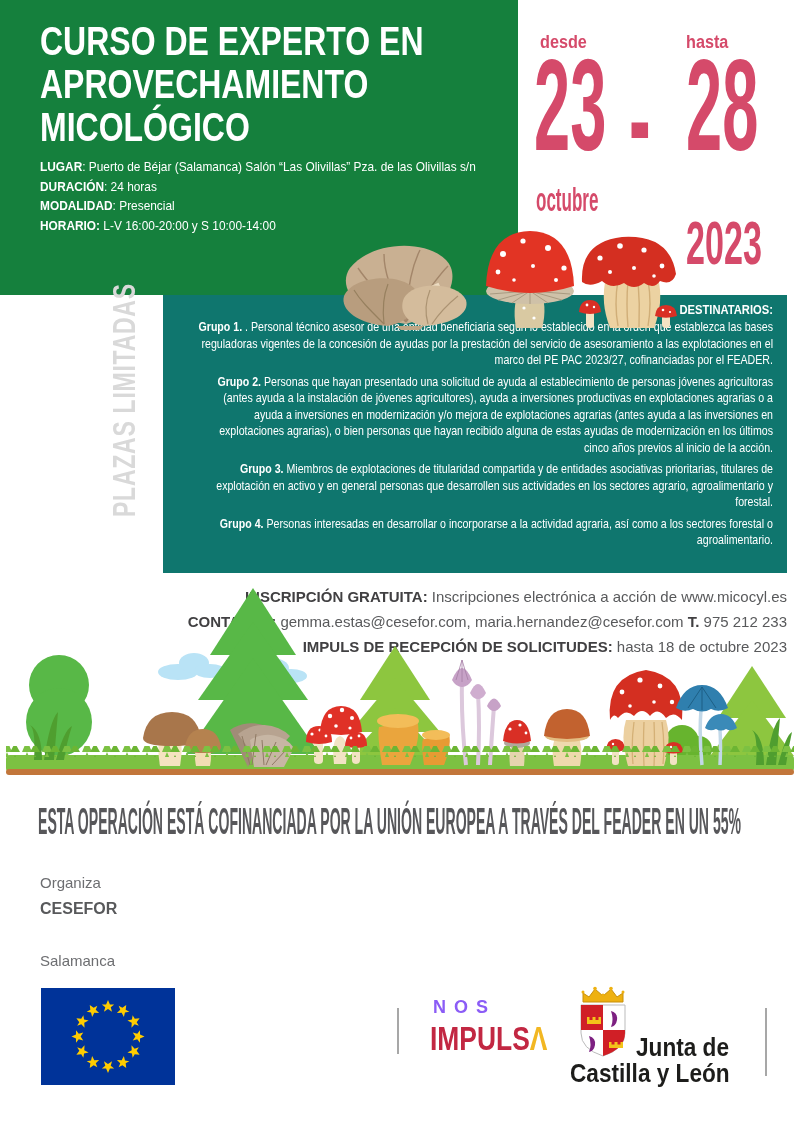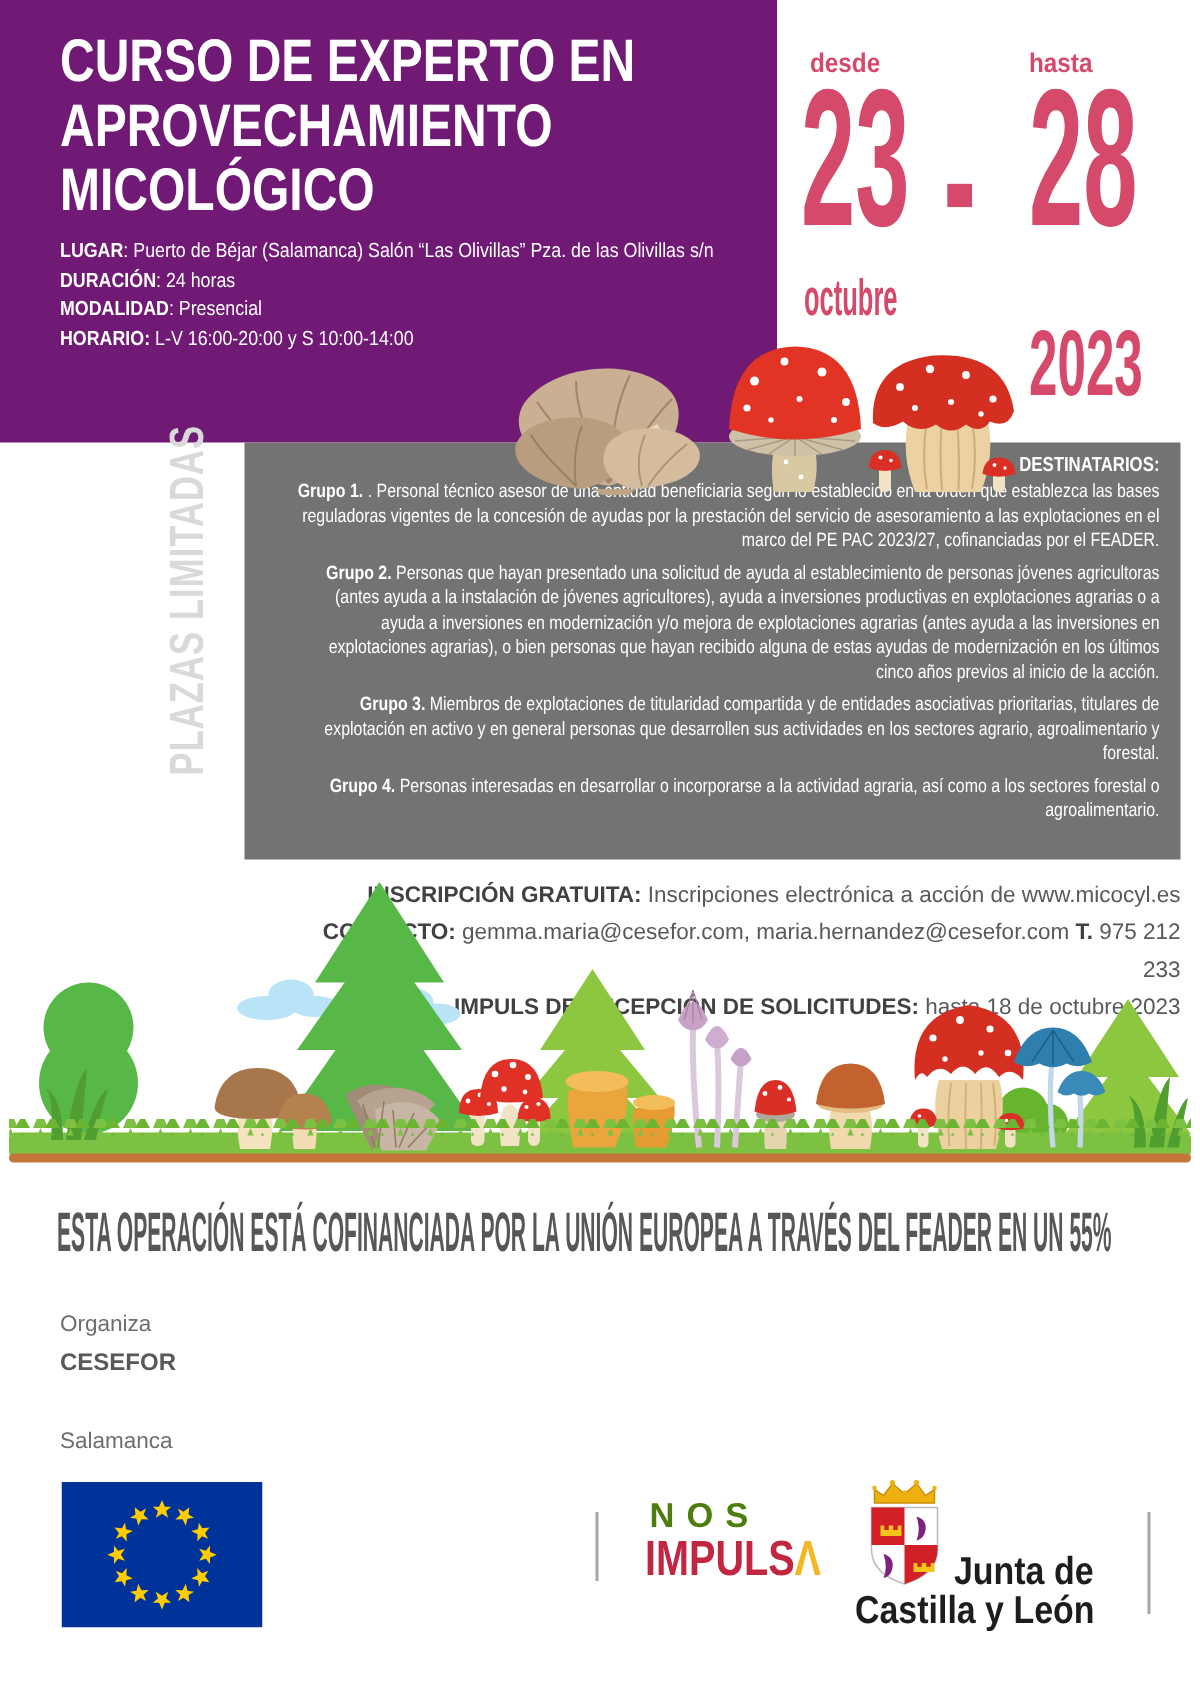--- a/index.html
+++ b/index.html
@@ -1,20 +1,20 @@
 <!DOCTYPE html>
 <html><head>
 <meta charset="utf-8">
 <style>
   html,body{margin:0;padding:0;background:#fff;}
   .poster{position:relative;width:800px;height:1125px;background:#ffffff;
     font-family:"Liberation Sans",sans-serif;overflow:hidden;}
 
   
-  .pink-block{position:absolute;left:0;top:0;width:518px;height:295px;background:#701a75;}
+  .pink-block{position:absolute;left:0;top:0;width:518px;height:295px;background:#15803d;}
   .title{position:absolute;left:40px;top:20px;color:#fff;font-weight:bold;
     font-size:40px;line-height:43px;transform:scaleX(.8);transform-origin:0 0;white-space:nowrap;}
   .details{position:absolute;left:40px;top:157px;color:#fff;font-size:13.5px;line-height:19.5px;
     transform:scaleX(.88);transform-origin:0 0;white-space:nowrap;}
   .details b{font-weight:bold;}
 
   
   .dlabel{position:absolute;color:#d54a6a;font-weight:bold;font-size:18px;
     transform:scaleX(.9);transform-origin:0 0;}
   .bigday{position:absolute;color:#d54a6a;font-weight:bold;font-size:130px;line-height:130px;
@@ -22,21 +22,21 @@
   .month{position:absolute;left:536px;top:180px;color:#d54a6a;font-weight:bold;font-size:34px;
     transform:scaleX(.5);transform-origin:0 0;}
   .year{position:absolute;left:686px;top:212px;color:#d54a6a;font-weight:bold;font-size:62px;line-height:62px;
     transform:scaleX(.55);transform-origin:0 0;}
 
   
   .plazas{position:absolute;left:106px;top:517px;color:#d9d9d9;font-weight:bold;font-size:32px;
     white-space:nowrap;letter-spacing:1px;transform:rotate(-90deg) scaleX(.72);transform-origin:0 0;}
 
   
-  .green-block{position:absolute;left:163px;top:295px;width:624px;height:278px;background:#737373;overflow:hidden;}
+  .green-block{position:absolute;left:163px;top:295px;width:624px;height:278px;background:#0f766e;overflow:hidden;}
   .green-inner{position:absolute;right:14px;top:6px;width:700px;color:#fff;text-align:right;
     font-size:12.8px;line-height:16.5px;transform:scaleX(.83);transform-origin:100% 0;}
   .green-inner .heading{font-weight:bold;font-size:13.5px;line-height:18px;}
   .green-inner p{margin:0 0 5px 0;}
   .green-inner b{font-weight:bold;}
 
   
   .inscripcion{position:absolute;left:187px;top:584px;width:600px;text-align:right;
     color:#58595b;font-size:15px;line-height:25px;}
   .inscripcion b{color:#414042;font-weight:bold;}
@@ -47,21 +47,21 @@
 
   
   .feader{position:absolute;left:38px;top:800px;color:#57575a;font-weight:bold;font-size:37px;
     line-height:44px;white-space:nowrap;transform:scaleX(.38);transform-origin:0 0;}
   .org-label{position:absolute;left:40px;top:874px;color:#6d6e71;font-size:15px;text-align:center;}
   .org-name{position:absolute;left:40px;top:900px;color:#58595b;font-weight:bold;font-size:16px;}
   .fin-label{position:absolute;left:40px;top:952px;color:#6d6e71;font-size:15px;}
   .eu-flag{position:absolute;left:41px;top:988px;width:134px;height:97px;}
   .eu-text{position:absolute;left:190px;top:1005px;color:#0e4da3;font-weight:bold;font-size:23px;line-height:29px;}
   .vdiv{position:absolute;width:2px;background:#a7a7a7;}
-  .nos{position:absolute;left:433px;top:997px;color:#4d7c0f;font-weight:bold;font-size:23px;letter-spacing:8px;}
+  .nos{position:absolute;left:433px;top:997px;color:#8b5cf6;font-weight:bold;font-size:18px;letter-spacing:8px;}
   .impulsa{position:absolute;left:430px;top:1020px;font-weight:bold;font-size:33px;white-space:nowrap;
     transform:scaleX(.8);transform-origin:0 0;}
   .impulsa .red{color:#c22742;}
   .impulsa .yellow{color:#f2b722;}
   .junta-crest{position:absolute;left:576px;top:986px;width:54px;height:78px;}
   .junta-l1{position:absolute;left:636px;top:1032px;color:#1d1d1b;font-weight:bold;font-size:26px;
     white-space:nowrap;transform:scaleX(.87);transform-origin:0 0;}
   .junta-l2{position:absolute;left:570px;top:1058px;color:#1d1d1b;font-weight:bold;font-size:26px;
     white-space:nowrap;transform:scaleX(.87);transform-origin:0 0;}
 </style>
@@ -177,21 +177,21 @@
         <circle cx="266" cy="83" r="1.2" fill="#fff"></circle>
       <rect x="334" y="90" width="8" height="14" rx="3.5" fill="#f2e3c4"></rect>
       <path d="M327,92 q1,-11 11,-11 q10,0 11,11 q-11,3.5 -22,0 z" fill="#d92f25"></path>
       <circle cx="335" cy="86" r="1.3" fill="#fff"></circle>
         <circle cx="342" cy="88" r="1.1" fill="#fff"></circle>
     </g>
   </svg>
 
   <div class="inscripcion">
     <div><b>INSCRIPCIÓN GRATUITA:</b><span> Inscripciones electrónica a acción de www.micocyl.es</span></div>
-    <div><b>CONTACTO:</b><span> gemma.maria@cesefor.com, maria.hernandez@cesefor.com </span><b>T.</b><span> 975 212 233</span></div>
+    <div><b>CONTACTO:</b><span> gemma.estas@cesefor.com, maria.hernandez@cesefor.com </span><b>T.</b><span> 975 212 233</span></div>
     <div><b>IMPULS DE RECEPCIÓN DE SOLICITUDES:</b><span> hasta 18 de octubre 2023</span></div>
   </div>
 
   <svg class="scene" viewBox="0 0 800 225">
     <defs>
       <pattern id="blades" width="20" height="12" patternUnits="userSpaceOnUse">
         <path d="M2,12 L7,0 L12,12 Z" fill="#7cc142"></path>
         <path d="M10,12 L15,3 L20,12 Z" fill="#6cb533"></path>
       </pattern>
     </defs>

